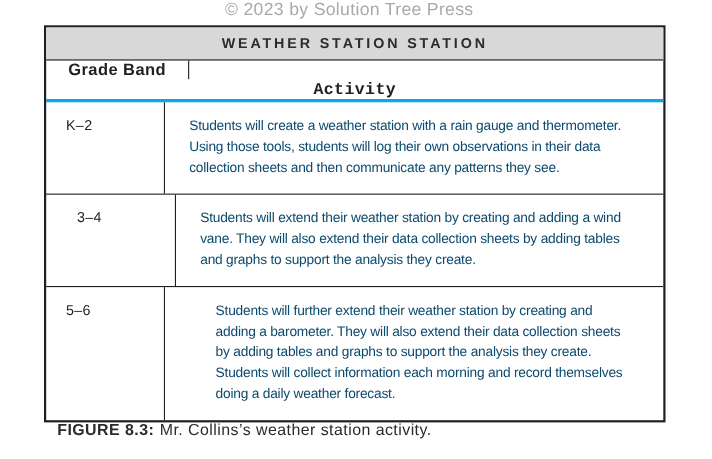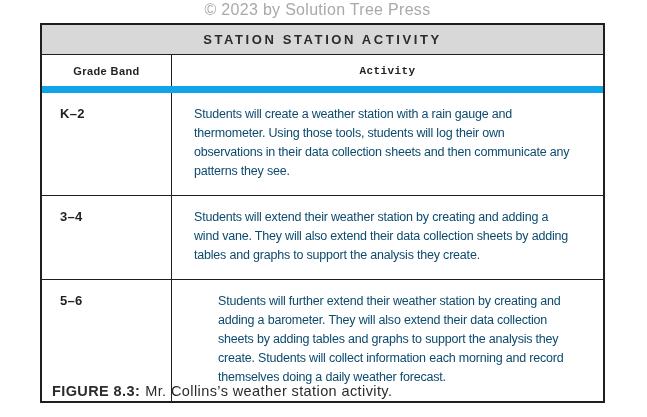--- a/index.html
+++ b/index.html
@@ -36,49 +36,50 @@
     display: flex; align-items: center; justify-content: center;
     font-weight: bold;
     font-size: 13px;
     letter-spacing: 2.6px;
     color: #2b2b2b;
   }
 
   .head-row {
     display: flex;
     height: 38px;
-    border-bottom: 7px solid #0ea5e9;
+    border-bottom: 3px solid #0ea5e9;
     font-weight: bold;
-    font-size: 11px;
+    font-size: 15px;
     letter-spacing: 0.4px;
+    flex-direction: column;
   }
   .head-grade {
     width: 130px;
     border-right: 1px solid #1f1f1f;
     display: flex; align-items: center; justify-content: center;
   }
   .head-activity {
     flex: 1;
     display: flex; align-items: center; justify-content: center; font-family: Liberation Mono, monospace;
   }
 
   .data-row {
     display: flex;
     border-bottom: 1px solid #1f1f1f;
   }
   .data-row:last-child { border-bottom: none; }
   .row-k2 { min-height: 79px; }
-  .row-34 { min-height: 82px; }
+  .row-34 { min-height: 82px; padding-left: 10px; }
   .row-56 { min-height: 117px; gap: 24px; }
 
   .cell-grade {
-    width: 130px;
+    width: 108px;
     border-right: 1px solid #1f1f1f;
     padding: 13px 0 0 18px;
-    font-weight: bold;
+    font-weight: normal;
     font-size: 13px;
     letter-spacing: 0.3px;
   }
   .cell-activity {
     flex: 1;
     padding: 12px 28px 14px 22px;
     font-size: 12.5px;
     font-stretch: condensed;
     letter-spacing: -0.2px;
     line-height: 19px;
@@ -96,21 +97,21 @@
 </style>
 </head>
 <body>
 
 <div class="page">
 
   <div class="copyright">© 2023 by Solution Tree Press</div>
 
   <div class="figure-table">
 
-    <div class="title-row">STATION STATION ACTIVITY</div>
+    <div class="title-row">WEATHER STATION STATION</div>
 
     <div class="head-row">
       <div class="head-grade">Grade Band</div>
       <div class="head-activity">Activity</div>
     </div>
 
     <div class="data-row row-k2">
       <div class="cell-grade">K–2</div>
       <div class="cell-activity">Students will create a weather station with a rain gauge and thermometer. Using those tools, students will log their own observations in their data collection sheets and then communicate any patterns they see.</div>
     </div>

